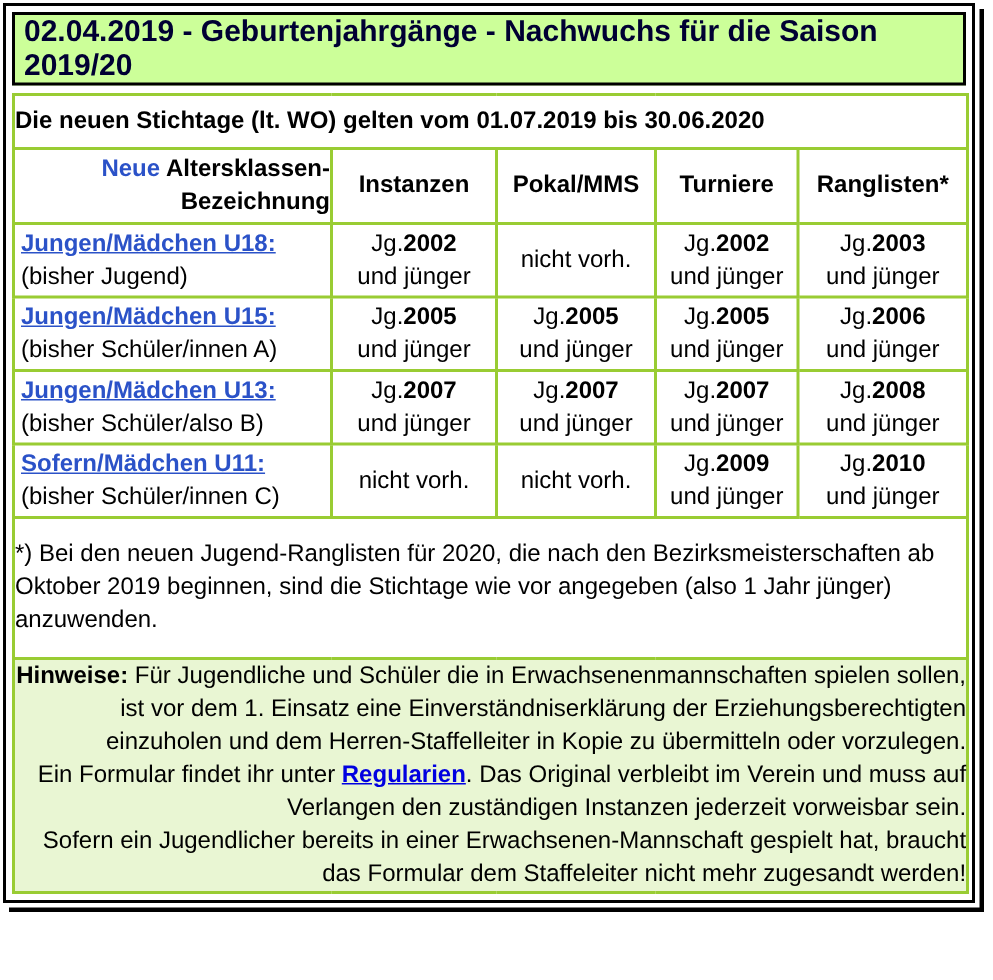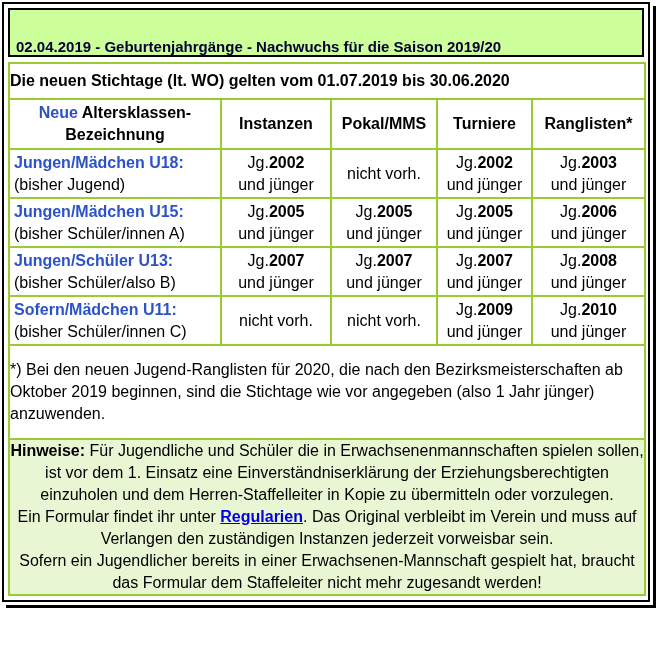--- a/index.html
+++ b/index.html
@@ -20,23 +20,23 @@
     padding: 4px;
     background: #ffffff;
     box-shadow: 3px 3px 0 0 #ffffff, 5px 5px 0 1px var(--frame-border, #000);
   }
   .title-bar {
     box-sizing: border-box;
     height: 49px;
     border: 2px solid var(--frame-border, #000);
     background: var(--title-bg, #ccff99);
     display: flex;
-    align-items: flex-end;
+    align-items: flex-start;
     padding-left: 6px;
-    font-size: 15px;
+    font-size: 20px;
     font-weight: bold;
     color: var(--title-text, #000033);
     margin-bottom: 5px;
   }
   table.schedule {
     width: 636px;
     border-collapse: collapse;
     table-layout: fixed;
   }
   table.schedule td, table.schedule th {
@@ -47,37 +47,37 @@
     line-height: 22px;
   }
   td.caption-cell {
     height: 34px;
     font-weight: bold;
     text-align: left;
     padding-left: 8px;
     margin-left: 24px;
   }
   tr.head-row th { height: 48px; font-weight: bold; background: #fff; }
-  th.name-head { text-align: center; padding-left: 4px; }
+  th.name-head { text-align: right; padding-left: 4px; }
   tr.data-row td { height: 47px; text-align: center; vertical-align: middle; }
   td.name-cell { text-align: left !important; padding-left: 4px !important; }
   .blue { color: var(--accent-blue, #2b52c8); }
-  .bold { font-weight: bold; }
+  .bold { font-weight: bold; text-decoration: underline; }
   td.footnote-cell {
     height: 92px;
     vertical-align: middle;
     padding: 0 4px;
     color: var(--accent-blue, #2b52c8);
     text-align: left;
   }
   td.notes-cell {
     background: var(--notes-bg, #e9f6d3);
     vertical-align: top;
     padding: 10px 6px 8px 6px;
-    text-align: center;
+    text-align: right;
   }
   .notes-cell div { line-height: 22px; }
   a.reg-link {
     color: var(--link-blue, #0000e0);
     font-weight: bold;
     text-decoration: underline;
     margin-top: 15px;
   }
 </style>
 </head>
@@ -120,21 +120,21 @@
 
       <tr class="data-row">
         <td class="name-cell"><span class="blue bold">Jungen/Mädchen U15:</span><br><span>(bisher Schüler/innen A)</span></td>
         <td><span>Jg.</span><b>2005</b><br><span>und jünger</span></td>
         <td><span>Jg.</span><b>2005</b><br><span>und jünger</span></td>
         <td><span>Jg.</span><b>2005</b><br><span>und jünger</span></td>
         <td class="blue"><span>Jg.</span><b>2006</b><br><span>und jünger</span></td>
       </tr>
 
       <tr class="data-row">
-        <td class="name-cell"><span class="blue bold">Jungen/Schüler U13:</span><br><span>(bisher Schüler/also B)</span></td>
+        <td class="name-cell"><span class="blue bold">Jungen/Mädchen U13:</span><br><span>(bisher Schüler/also B)</span></td>
         <td><span>Jg.</span><b>2007</b><br><span>und jünger</span></td>
         <td><span>Jg.</span><b>2007</b><br><span>und jünger</span></td>
         <td><span>Jg.</span><b>2007</b><br><span>und jünger</span></td>
         <td class="blue"><span>Jg.</span><b>2008</b><br><span>und jünger</span></td>
       </tr>
 
       <tr class="data-row">
         <td class="name-cell"><span class="blue bold">Sofern/Mädchen U11:</span><br><span>(bisher Schüler/innen C)</span></td>
         <td><span>nicht vorh.</span></td>
         <td><span>nicht vorh.</span></td>

